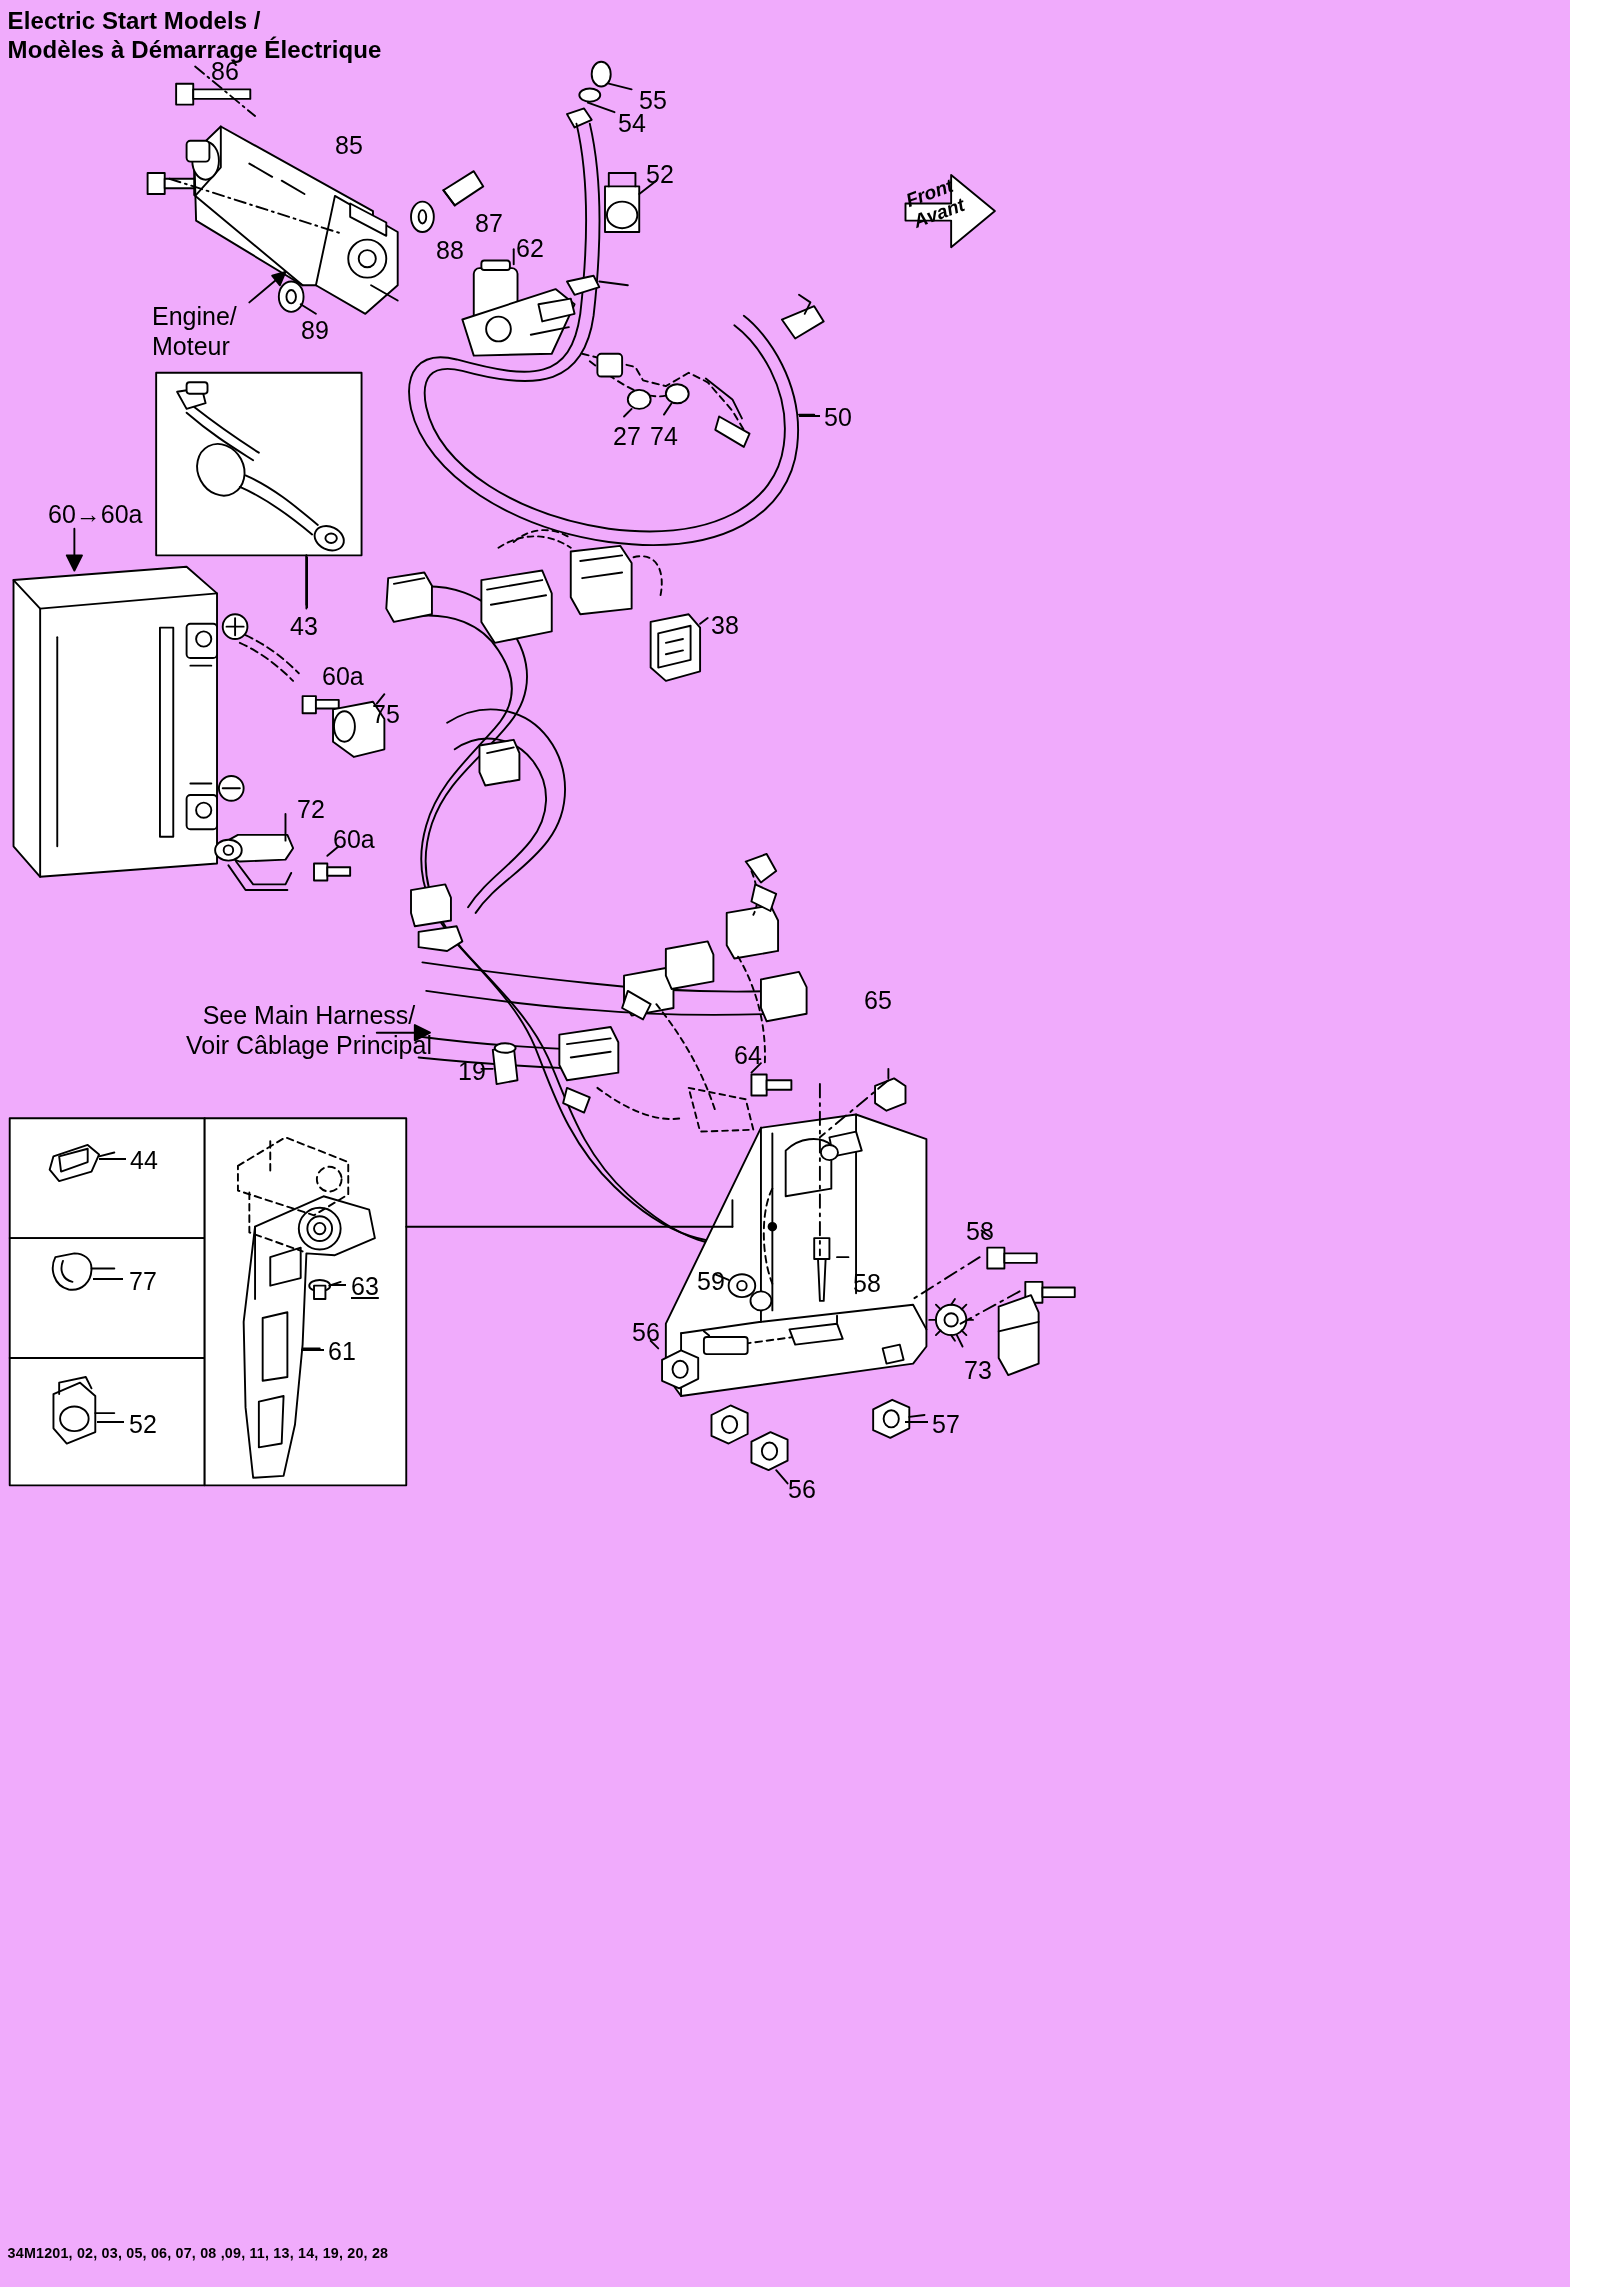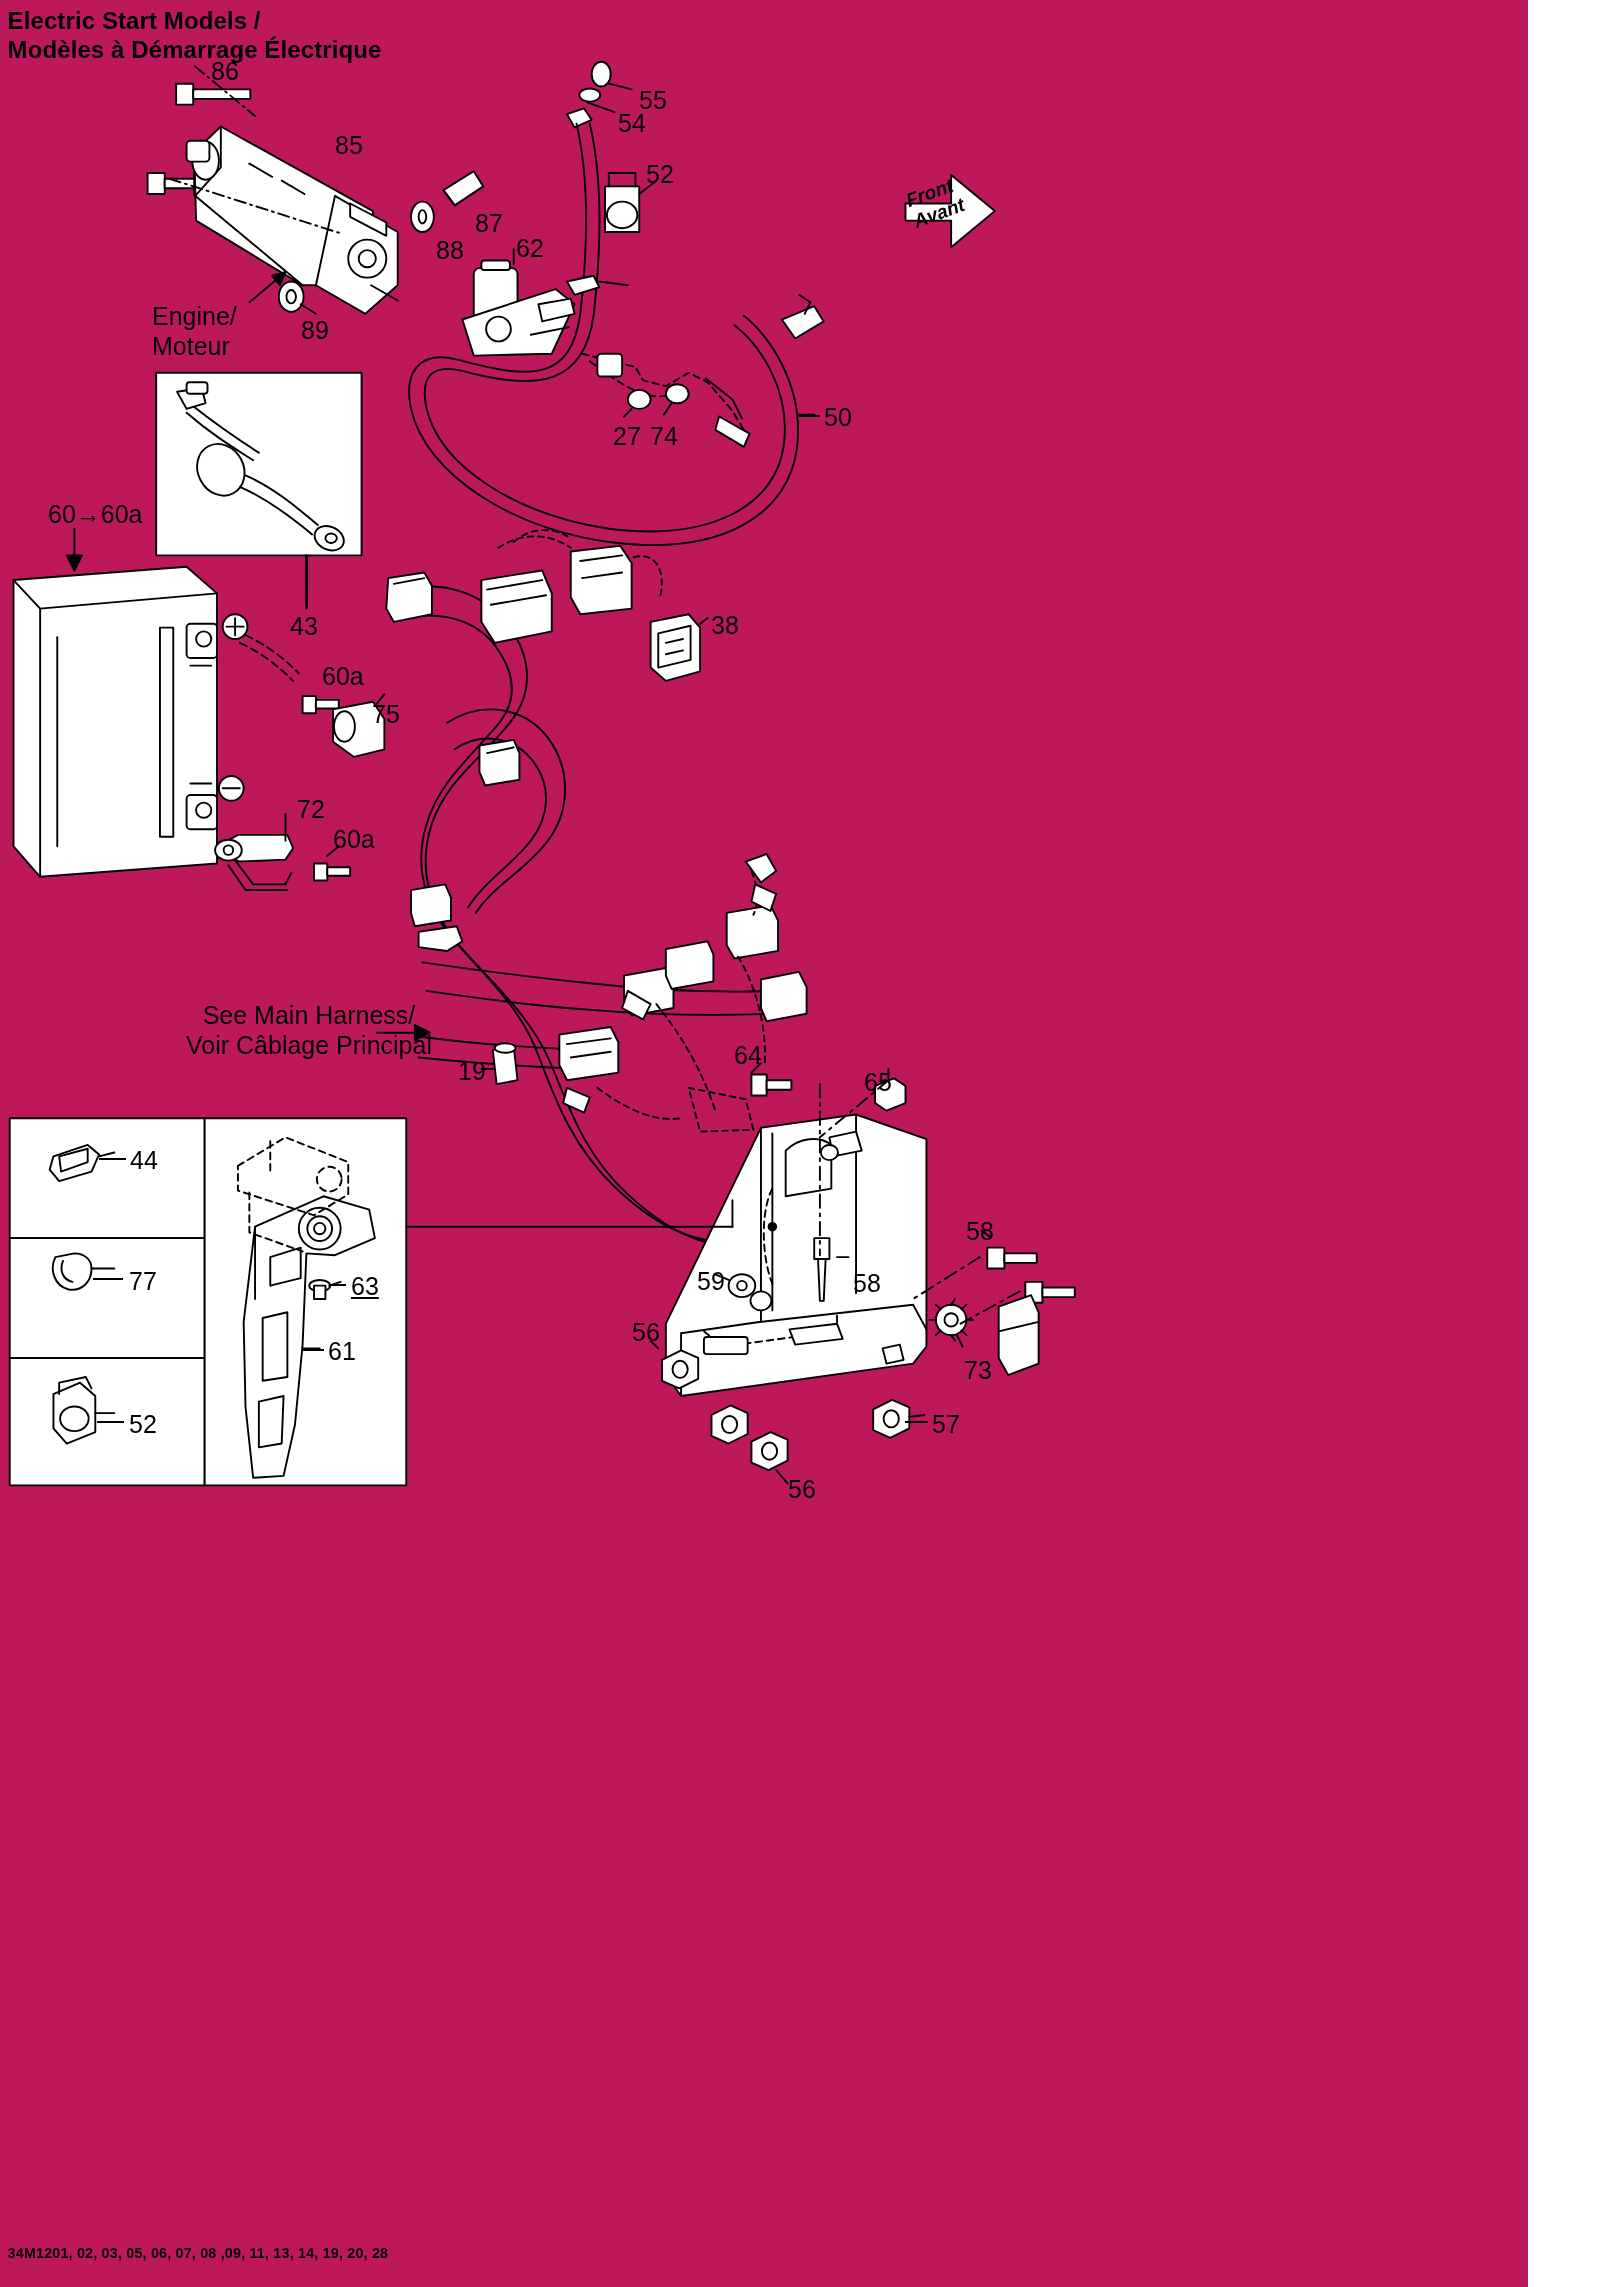--- a/index.html
+++ b/index.html
@@ -9,21 +9,22 @@
   }
   body {
     font-family: "Liberation Sans", sans-serif;
     color: #000000;
   }
   #page {
     position: relative;
     width: 1528px;
     height: 2287px;
     overflow: hidden;
-    background: #be185d;
+    background: #f0abfc;
+    padding-left: 42px;
   }
   
   .title-block {
     position: absolute;
     left: 7.6px;
     top: 5.7px;
     font-size: 24px;
     font-weight: bold;
     line-height: 1.22;
     letter-spacing: 0.1px;
@@ -531,21 +532,21 @@
   <div class="callout" style="left:650px; top:424px;">74</div>
   <div class="callout" style="left:824px; top:405px;">50</div>
   <div class="callout" style="left:290px; top:614px;">43</div>
   <div class="callout" style="left:322px; top:664px;">60a</div>
   <div class="callout" style="left:372px; top:702px;">75</div>
   <div class="callout" style="left:297px; top:797px;">72</div>
   <div class="callout" style="left:333px; top:827px;">60a</div>
   <div class="callout" style="left:711px; top:613px;">38</div>
   <div class="callout" style="left:458px; top:1059px;">19</div>
   <div class="callout" style="left:734px; top:1043px;">64</div>
-  <div class="callout" style="left:864px; top:1070px;">65</div>
+  <div class="callout" style="left:864px; top:988px;">65</div>
   <div class="callout" style="left:966px; top:1219px;">58</div>
   <div class="callout" style="left:853px; top:1271px;">58</div>
   <div class="callout" style="left:697px; top:1269px;">59</div>
   <div class="callout" style="left:632px; top:1320px;">56</div>
   <div class="callout" style="left:964px; top:1358px;">73</div>
   <div class="callout" style="left:932px; top:1412px;">57</div>
   <div class="callout" style="left:788px; top:1477px;">56</div>
   <div class="callout" style="left:130px; top:1148px;text-align:right;">44</div>
   <div class="callout" style="left:129px; top:1269px;">77</div>
   <div class="callout" style="left:129px; top:1412px;">52</div>

